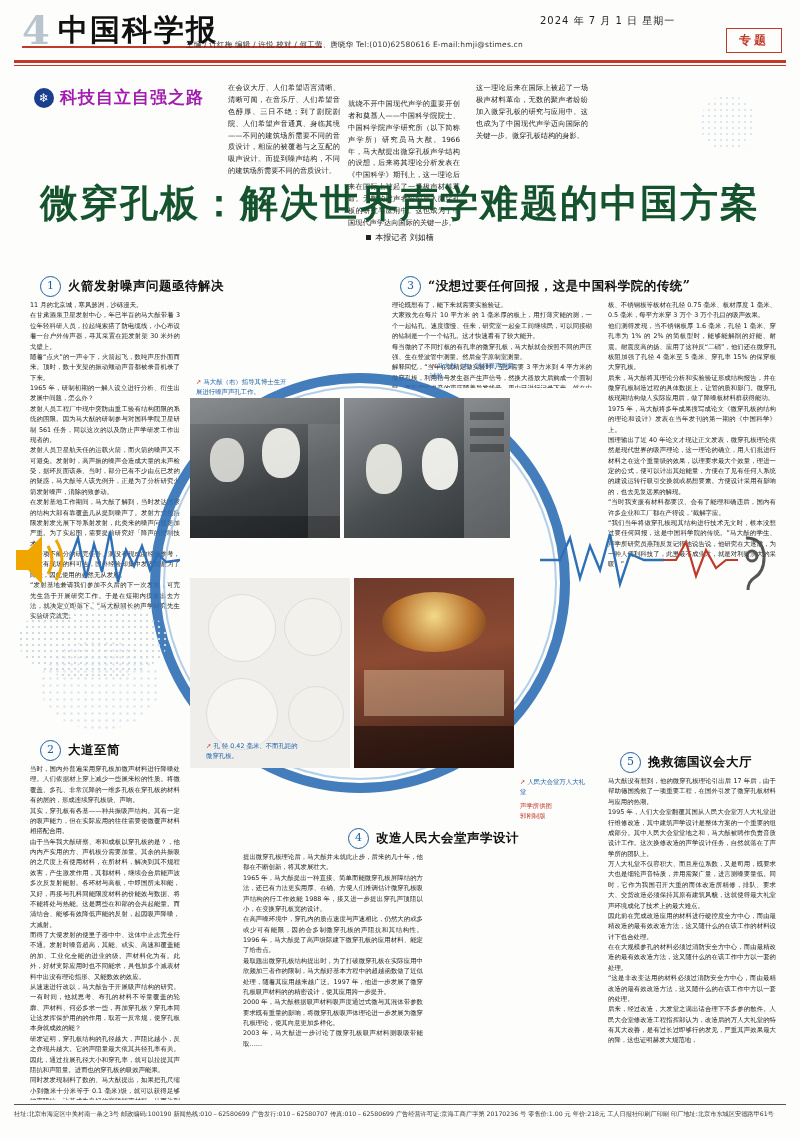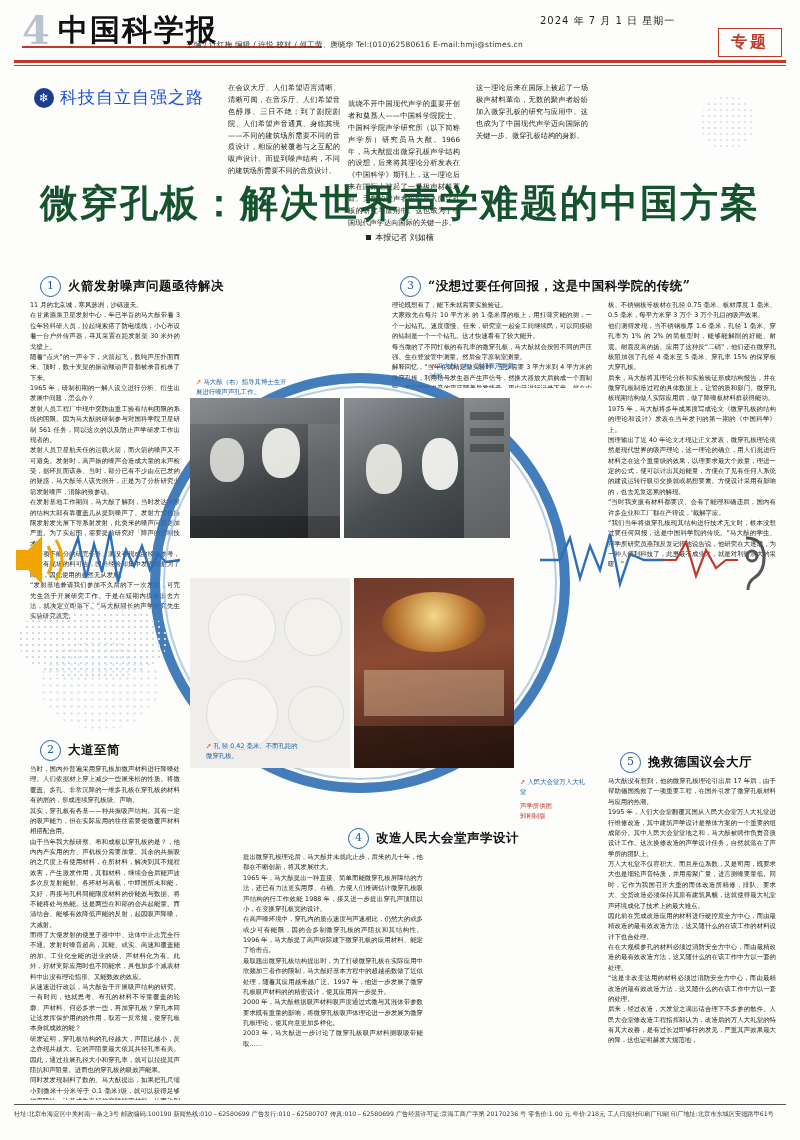--- a/index.html
+++ b/index.html
@@ -13,28 +13,28 @@
   }
   .page{position:relative;width:800px;height:1140px;}
 
   
   .masthead{position:absolute;left:0;top:0;width:800px;height:62px;}
   .page-num{position:absolute;left:22px;top:6px;font-size:40px;color:#b9c4cf;font-weight:bold;font-family:"DejaVu Serif","Liberation Serif",serif;}
   .logo{position:absolute;left:58px;top:10px;font-size:30px;font-weight:bold;letter-spacing:2px;color:#111;font-family:Liberation Mono, monospace;}
   .masthead-rule{position:absolute;left:22px;top:46px;width:300px;height:2px;background:#c0392b;}
   .date-line{position:absolute;left:540px;top:14px;font-size:10px;color:#222;letter-spacing:1px;}
   .staff-line{position:absolute;left:186px;top:40px;width:460px;font-size:7.5px;color:#333;letter-spacing:.2px;}
-  .special-tag{position:absolute;right:18px;top:28px;border:1.6px solid #c0392b;color:#c0392b;font-size:16px;font-weight:bold;padding:3px 12px;letter-spacing:3px;font-family:"DejaVu Serif","Liberation Serif",serif;}
+  .special-tag{position:absolute;right:18px;top:28px;border:1.6px solid #c0392b;color:#c0392b;font-size:12px;font-weight:bold;padding:3px 12px;letter-spacing:3px;font-family:"DejaVu Serif","Liberation Serif",serif;}
   .top-rule{position:absolute;left:14px;top:60px;width:772px;height:3px;background:#c0392b;}
   .top-rule2{position:absolute;left:14px;top:65px;width:772px;height:1px;background:#c0392b;}
 
   
   .banner{position:absolute;left:34px;top:86px;display:flex;align-items:center;gap:6px;}
   .banner .snow{width:20px;height:20px;border-radius:50%;background:#1b3e8f;color:#fff;font-size:12px;line-height:20px;text-align:center;}
-  .banner .btxt{font-size:17px;font-weight:normal;color:#1d4ed8;font-family:"DejaVu Serif","Liberation Serif",serif;letter-spacing:1px;}
+  .banner .btxt{font-size:17px;font-weight:bold;color:#a21caf;font-family:"DejaVu Serif","Liberation Serif",serif;letter-spacing:1px;}
 
   
   .lead{position:absolute;top:82px;font-size:7.2px;line-height:1.65;color:#222;text-align:justify;}
   .lead.c1{left:228px;width:112px;}
   .lead.c2{left:348px;width:112px;margin-top:16px;}
   .lead.c3{left:476px;width:112px;}
 
   
   .headline{position:absolute;left:0;top:178px;width:800px;text-align:center;}
   .headline .h{font-size:38px;font-weight:bold;color:#14532d;letter-spacing:2px;font-family:"DejaVu Serif","Liberation Serif",serif;}

